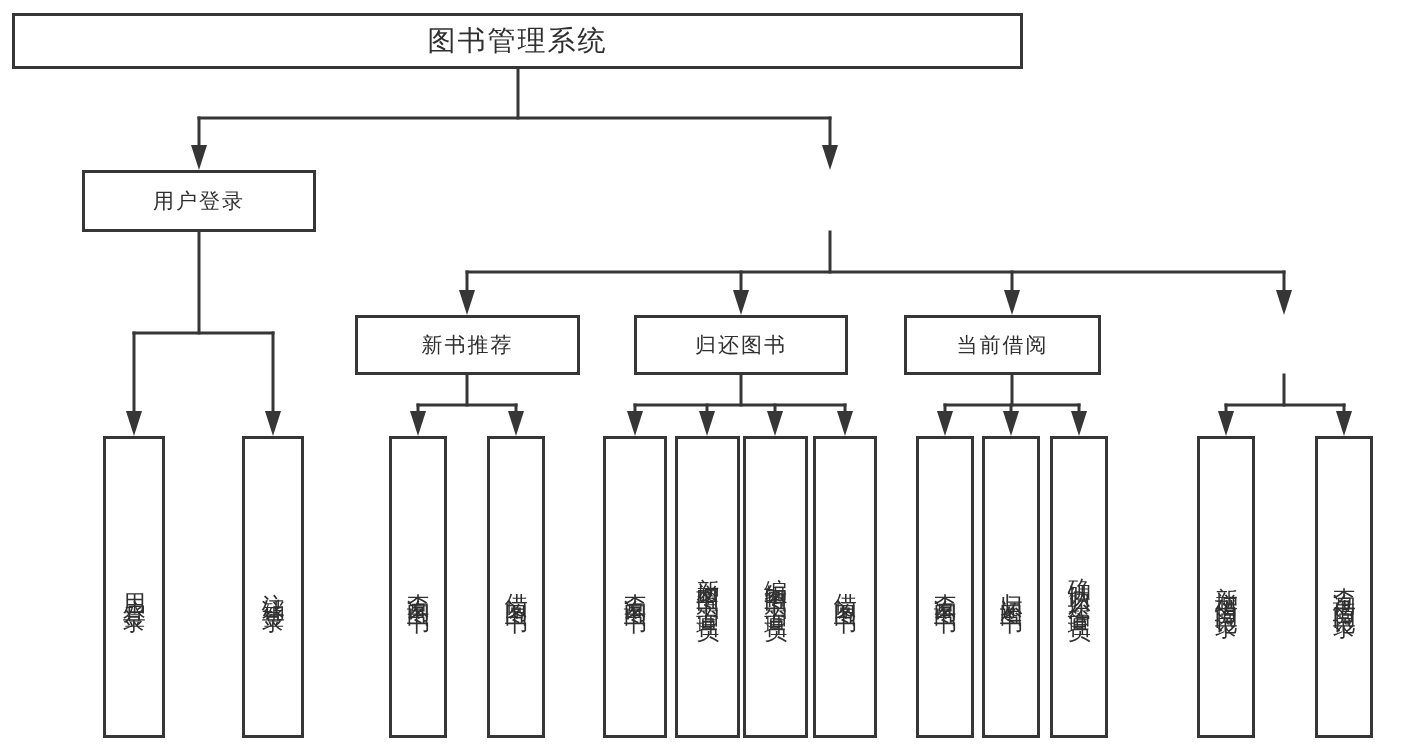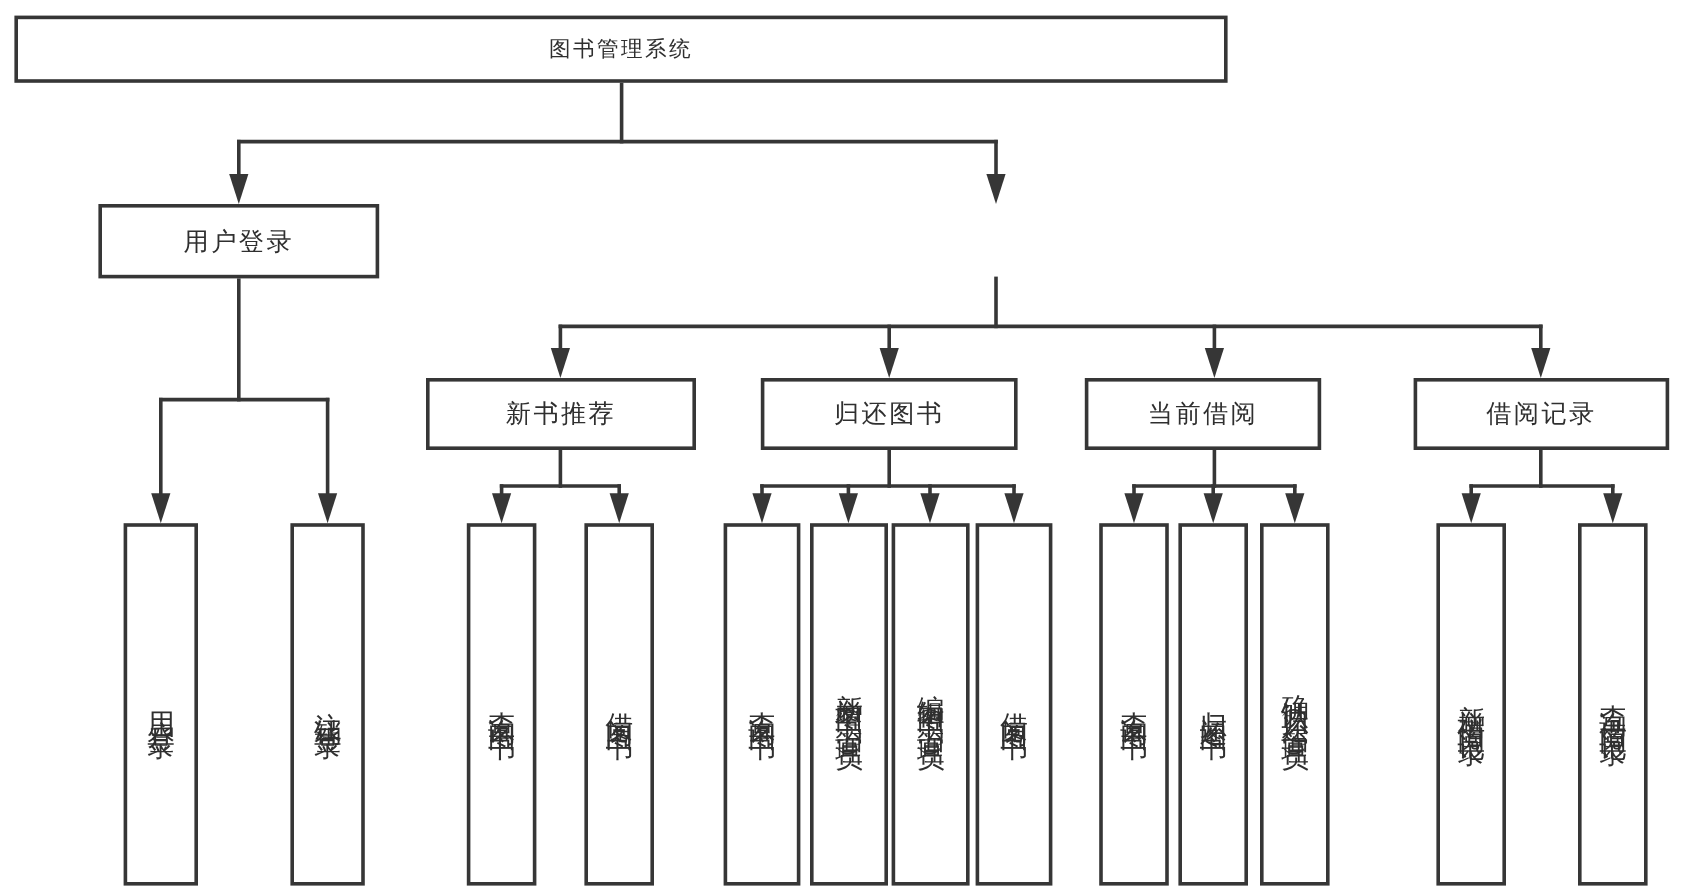--- a/index.html
+++ b/index.html
@@ -17,21 +17,21 @@
     position:absolute;
     box-sizing:border-box;
     background:#ffffff;
     border:3px solid #363636;
     display:flex;
     align-items:center;
     justify-content:center;
     color:#2f2f2f;
   }
   .box.h{font-size:21px;letter-spacing:2px;}
-  .box.root{font-size:18px;}
+  .box.root{font-size:28px;}
   .box.v span{
     writing-mode:vertical-rl;
     font-size:23px;
     letter-spacing:6px;
     line-height:1.1;
     white-space:nowrap;
   }
   .watermark{
     position:absolute;
     right:4px;
@@ -112,23 +112,20 @@
 
   <div class="box h" style="left:355px;top:315px;width:225px;height:60px">
     <span>新书推荐</span>
   </div>
   <div class="box h" style="left:634px;top:315px;width:214px;height:60px">
     <span>归还图书</span>
   </div>
   <div class="box h" style="left:904px;top:315px;width:197px;height:60px">
     <span>当前借阅</span>
   </div>
-  <div class="box h" style="left:1178px;top:315px;width:213px;height:60px">
-    <span>借阅记录</span>
-  </div>
 
   <div class="box v" style="left:103px;top:436px;width:62px;height:302px">
     <span>用户登录</span>
   </div>
   <div class="box v" style="left:242px;top:436px;width:62px;height:302px">
     <span>注销登录</span>
   </div>
 
   <div class="box v" style="left:389px;top:436px;width:58px;height:302px">
     <span>查询图书</span>

